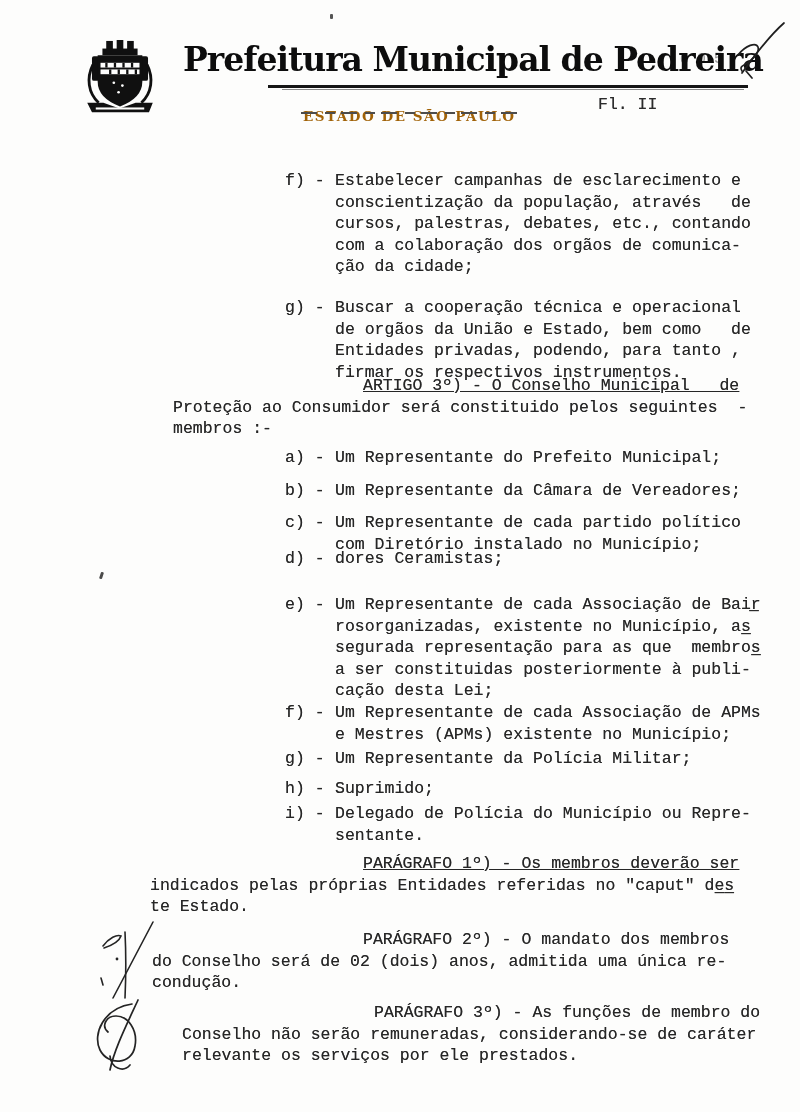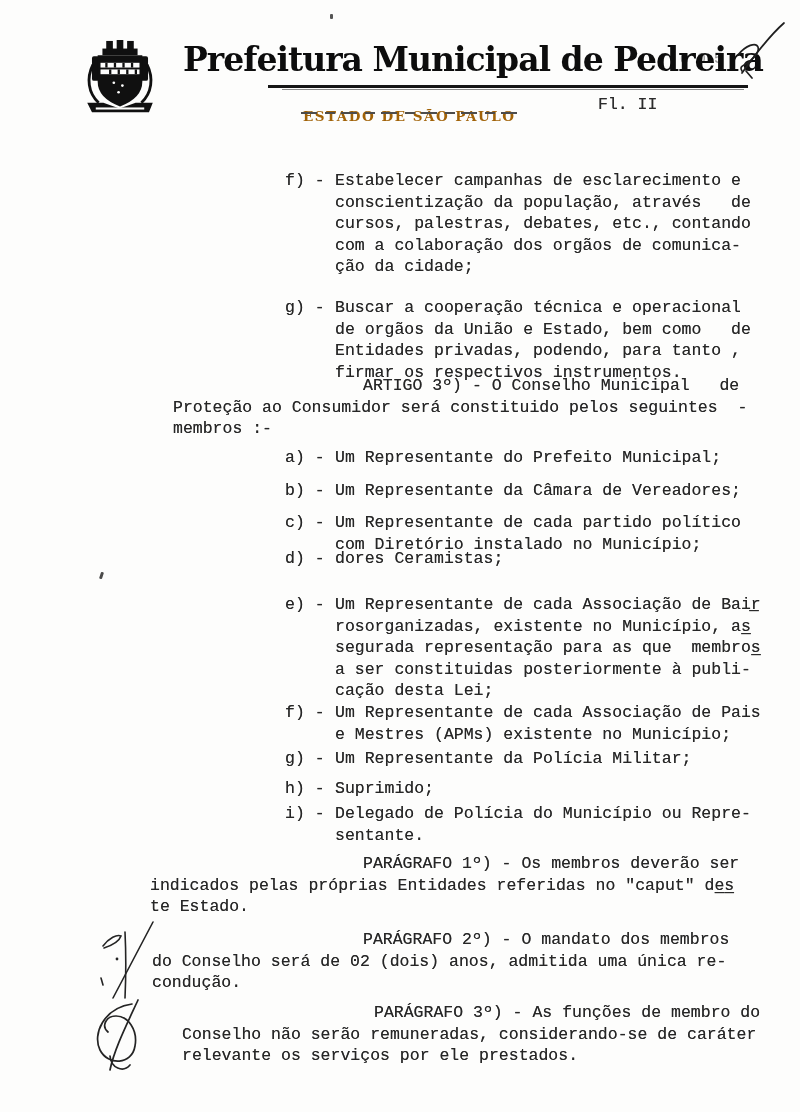--- a/index.html
+++ b/index.html
@@ -45,32 +45,32 @@
   .speck-top{position:absolute;left:330px;top:14px;width:3px;height:5px;background:#555;border-radius:1px;}
   .speck-margin{position:absolute;left:100px;top:572px;width:3px;height:7px;background:#4a4a4a;transform:rotate(18deg);border-radius:1px;}
   
   .ln{white-space:pre;}
   .li{position:absolute;display:flex;}
   .lab{width:50px;flex:0 0 50px;white-space:pre;}
   .para{position:absolute;}
   #blk-f   {top:170px;left:285px;}
   #blk-g   {top:297px;left:285px;}
   #blk-artigo{top:375px;left:173px;width:615px;}
-  #blk-artigo .hl{text-indent:190px;}
+  #blk-artigo .hl{text-indent:190px;text-decoration:underline;}
   #blk-a   {top:447px;left:285px;}
   #blk-b   {top:480px;left:285px;}
   #blk-c   {top:512px;left:285px;}
   #blk-d   {top:548px;left:285px;}
   #blk-e   {top:594px;left:285px;}
   #blk-f2  {top:702px;left:285px;}
   #blk-g2  {top:748px;left:285px;}
   #blk-h   {top:778px;left:285px;}
   #blk-i   {top:803px;left:285px;}
   #blk-p1  {top:853px;left:150px;width:650px;}
-  #blk-p1 .hl{text-indent:213px;}
+  #blk-p1 .hl{text-indent:213px;text-decoration:underline;}
   #blk-p2  {top:929px;left:152px;width:650px;}
   #blk-p2 .hl{text-indent:211px;}
   #blk-p3  {top:1002px;left:182px;width:627px;}
   #blk-p3 .hl{text-indent:192px;}
   
   .mark1{position:absolute;left:95px;top:918px;width:64px;height:86px;}
   .mark2{position:absolute;left:88px;top:998px;width:70px;height:76px;}
   svg{display:block;}
 </style>
 </head>
@@ -210,21 +210,21 @@
         <div class="ln">rosorganizadas, existente no Município, as̲</div>
         <div class="ln">segurada representação para as que  membros̲</div>
         <div class="ln">a ser constituidas posteriormente à publi-</div>
         <div class="ln">cação desta Lei;</div>
       </div>
     </div>
 
     <div class="li" id="blk-f2">
       <span class="lab">f) -</span>
       <div>
-        <div class="ln">Um Representante de cada Associação de Pais</div>
+        <div class="ln">Um Representante de cada Associação de APMs</div>
         <div class="ln">e Mestres (APMs) existente no Município;</div>
       </div>
     </div>
 
     <div class="li" id="blk-g2">
       <span class="lab">g) -</span>
       <div>
           <div class="ln">Um Representante da Polícia Militar;</div>
         </div>
     </div>

